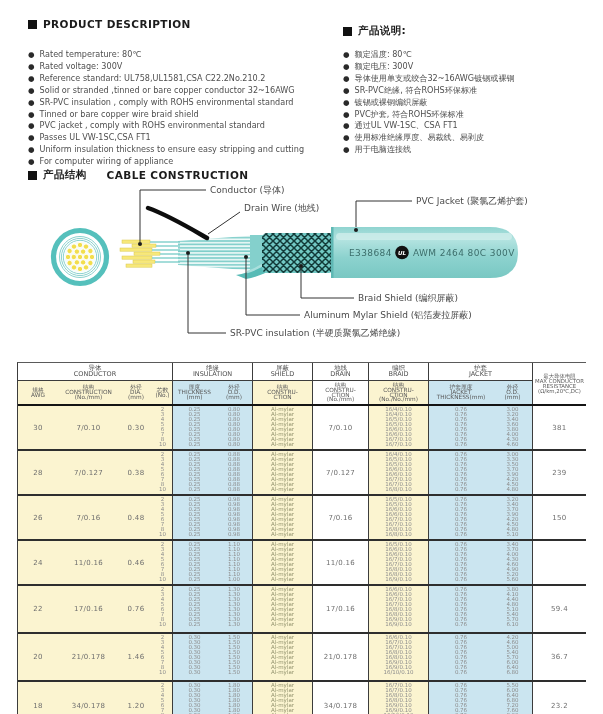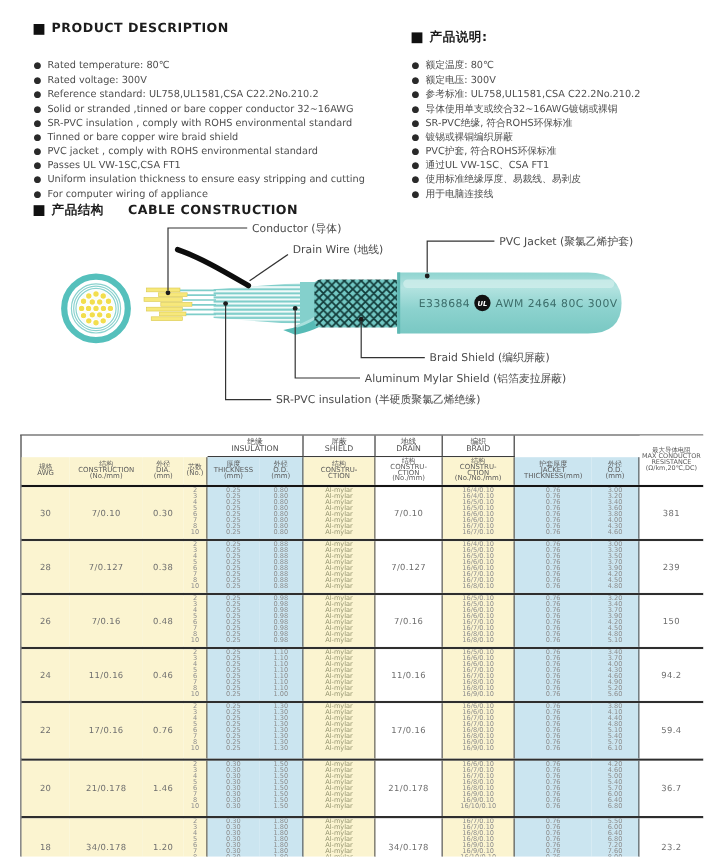--- a/index.html
+++ b/index.html
@@ -66,21 +66,20 @@
       <li>For computer wiring of appliance</li>
     </ul>
 
   <div class="sec-title" style="left:343px;top:24px;">
     <span class="sq"></span>
     <span>产品说明:</span>
   </div>
   <ul class="desc-list" id="list-cn" style="left:343px;top:49px;width:250px;">
       <li>额定温度: 80℃</li>
       <li>额定电压: 300V</li>
-      <li>参考标准: UL758,UL1581,CSA C22.2No.210.2</li>
       <li>导体使用单支或绞合32~16AWG镀锡或裸铜</li>
       <li>SR-PVC绝缘, 符合ROHS环保标准</li>
       <li>镀锡或裸铜编织屏蔽</li>
       <li>PVC护套, 符合ROHS环保标准</li>
       <li>通过UL VW-1SC、CSA FT1</li>
       <li>使用标准绝缘厚度、易裁线、易剥皮</li>
       <li>用于电脑连接线</li>
     </ul>
 
   <div class="sec-title" style="left:28px;top:168px;">
@@ -204,28 +203,32 @@
       <text x="244" y="33">Drain Wire (地线)</text>
       <text x="416" y="26">PVC Jacket (聚氯乙烯护套)</text>
       <text x="358" y="123">Braid Shield (编织屏蔽)</text>
       <text x="304" y="140">Aluminum Mylar Shield (铝箔麦拉屏蔽)</text>
       <text x="230" y="158">SR-PVC insulation (半硬质聚氯乙烯绝缘)</text>
     </g>
   </svg>
 
   <div class="spec-table">
     <div class="thead">
+      <div class="hg gb" style="grid-column:1/5;grid-row:1;">导体
+CONDUCTOR</div>
       <div class="hg gb" style="grid-column:5/7;grid-row:1;">绝缘
 INSULATION</div>
       <div class="hg gb" style="grid-column:7/8;grid-row:1;">屏蔽
 SHIELD</div>
       <div class="hg gb" style="grid-column:8/9;grid-row:1;">地线
 DRAIN</div>
       <div class="hg gb" style="grid-column:9/10;grid-row:1;">编织
 BRAID</div>
+      <div class="hg gb" style="grid-column:10/12;grid-row:1;">护套
+JACKET</div>
 
       <div class="sh yc" style="grid-column:1;grid-row:2;">规格
 AWG</div>
       <div class="sh yc" style="grid-column:2;grid-row:2;">结构
 CONSTRUCTION
 (No./mm)</div>
       <div class="sh yc" style="grid-column:3;grid-row:2;">外径
 DIA.
 (mm)</div>
       <div class="sh yc gb" style="grid-column:4;grid-row:2;">芯数
@@ -502,21 +505,20 @@
 0.76
 0.76</div>
       <div class="cell bc stacked gb">3.40
 3.70
 4.00
 4.30
 4.60
 4.90
 5.20
 5.60</div>
-      <div class="cell wc main">94.2</div>
     </div>
         <div class="trow" style="height: 46px;">
       <div class="cell yc main">22</div>
       <div class="cell yc main">17/0.16</div>
       <div class="cell yc main">0.76</div>
       <div class="cell yc stacked gb">2
 3
 4
 5
 6

